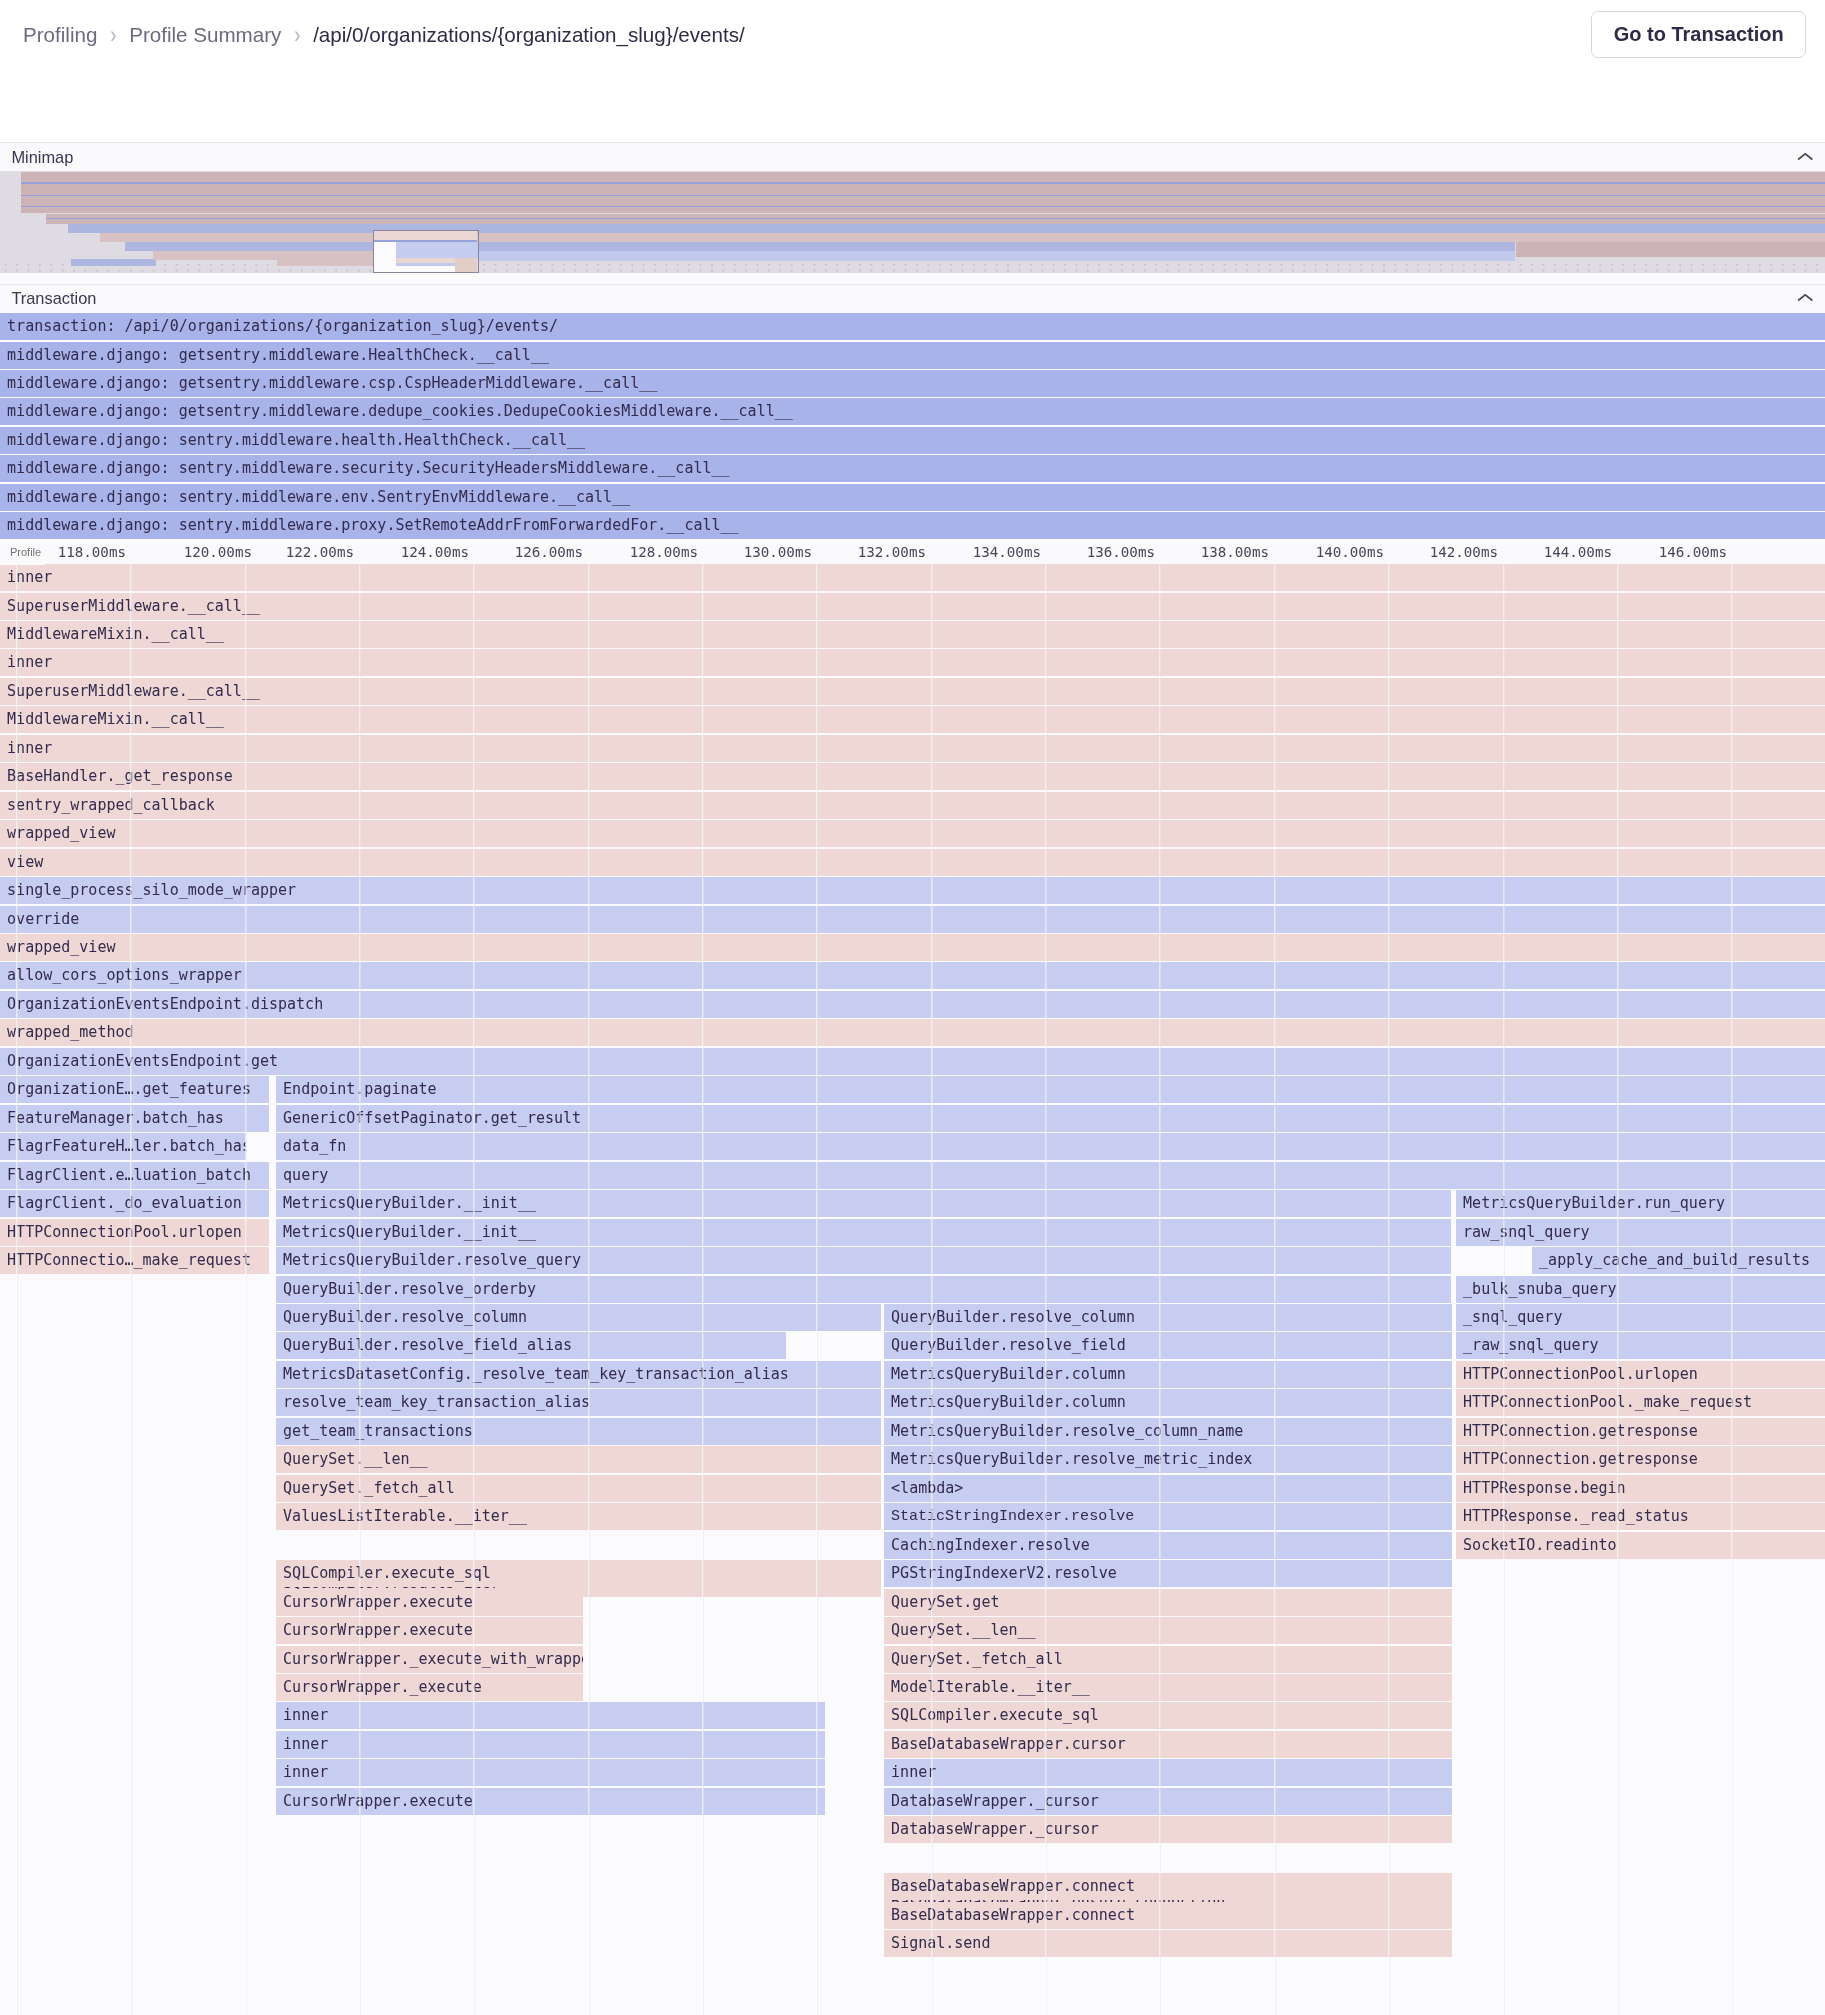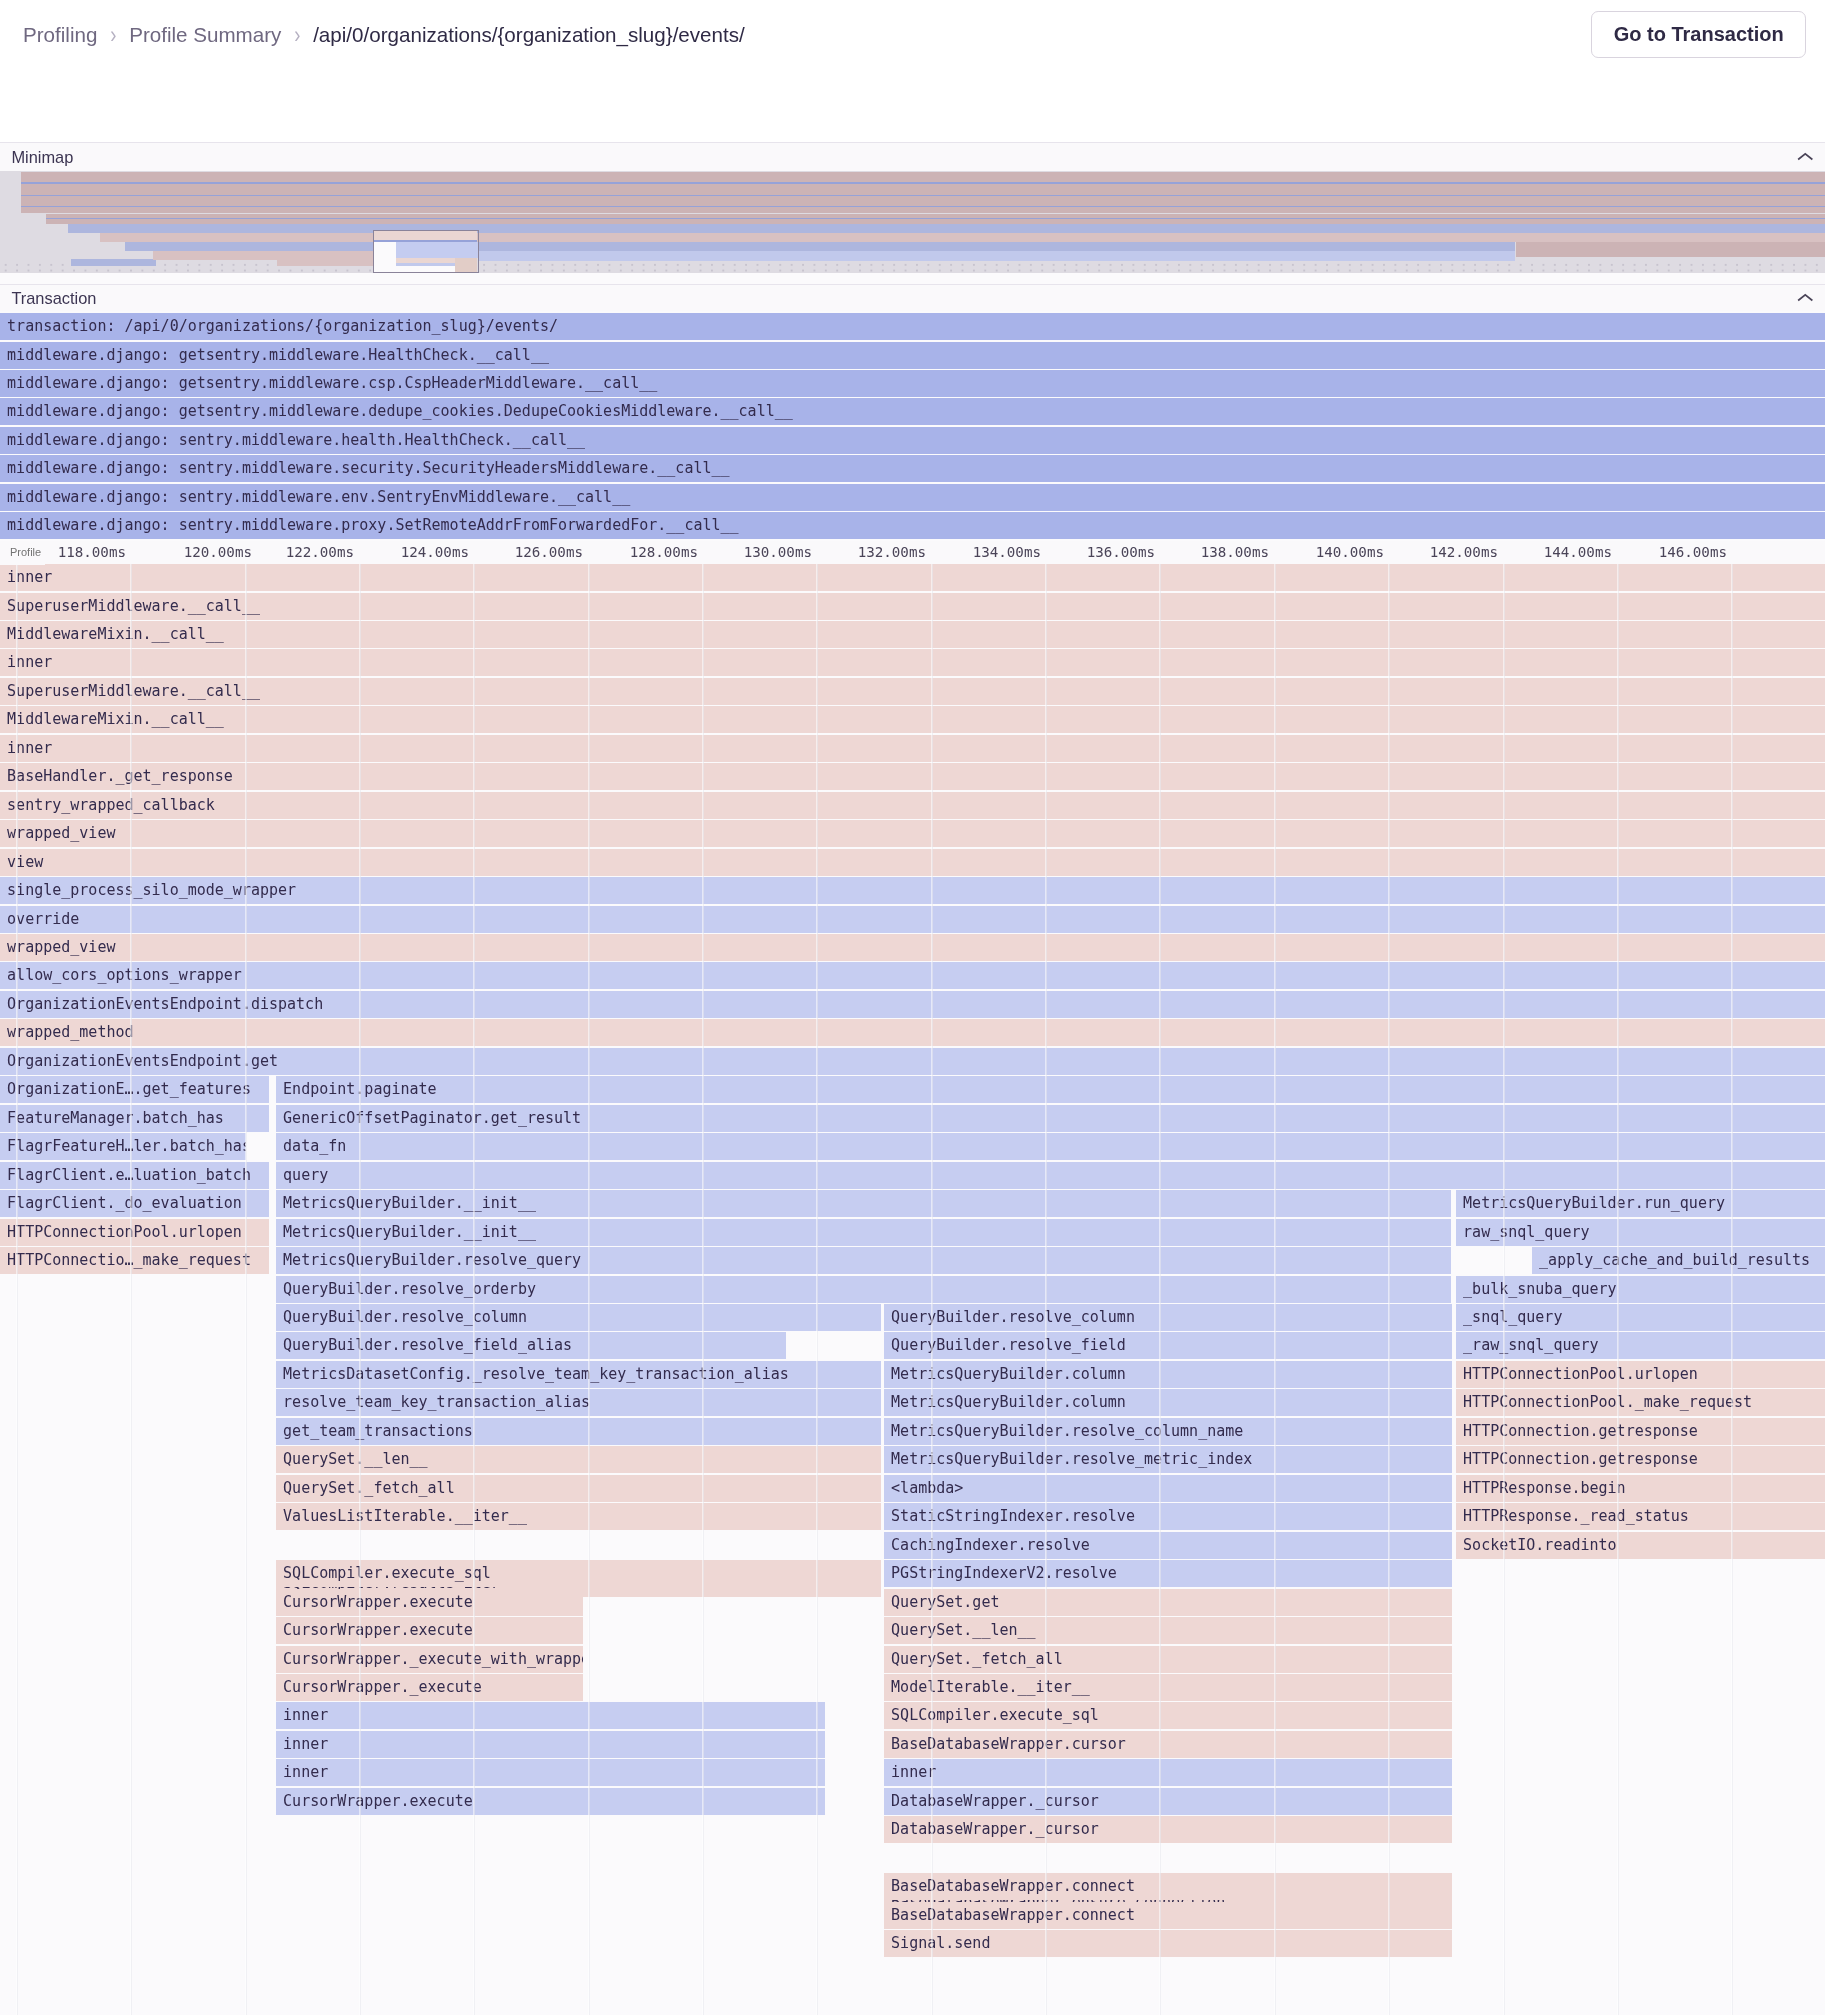--- a/index.html
+++ b/index.html
@@ -286,21 +286,21 @@
       <div class="frame mono b" style="left: 276px; top: 854px; width: 605px;">get_team_transactions</div>
       <div class="frame mono b" style="left: 884px; top: 854px; width: 568px;">MetricsQueryBuilder.resolve_column_name</div>
       <div class="frame mono p" style="left: 1456px; top: 854px; width: 370px;">HTTPConnection.getresponse</div>
       <div class="frame mono p" style="left: 276px; top: 882px; width: 605px;">QuerySet.__len__</div>
       <div class="frame mono b" style="left: 884px; top: 882px; width: 568px;">MetricsQueryBuilder.resolve_metric_index</div>
       <div class="frame mono p" style="left: 1456px; top: 882px; width: 370px;">HTTPConnection.getresponse</div>
       <div class="frame mono p" style="left: 276px; top: 911px; width: 605px;">QuerySet._fetch_all</div>
       <div class="frame mono b" style="left: 884px; top: 911px; width: 568px;">&lt;lambda&gt;</div>
       <div class="frame mono p" style="left: 1456px; top: 911px; width: 370px;">HTTPResponse.begin</div>
       <div class="frame mono p" style="left: 276px; top: 939px; width: 605px;">ValuesListIterable.__iter__</div>
-      <div class="frame mono b" style="left: 884px; top: 939px; width: 568px;">StaticStringIndexer.resolve</div>
+      <div class="frame mono b" style="left: 884px; top: 939px; width: 568px; font-family: Liberation Mono, monospace;">StaticStringIndexer.resolve</div>
       <div class="frame mono p" style="left: 1456px; top: 939px; width: 370px;">HTTPResponse._read_status</div>
       <div class="frame mono p" style="left: 276px; top: 968px; width: 605px; margin-top: 38px;">SQLCompiler.results_iter</div>
       <div class="frame mono b" style="left: 884px; top: 968px; width: 568px;">CachingIndexer.resolve</div>
       <div class="frame mono p" style="left: 1456px; top: 968px; width: 370px;">SocketIO.readinto</div>
       <div class="frame mono p" style="left: 276px; top: 996px; width: 605px;">SQLCompiler.execute_sql</div>
       <div class="frame mono b" style="left: 884px; top: 996px; width: 568px;">PGStringIndexerV2.resolve</div>
       <div class="frame mono p" style="left: 276px; top: 1025px; width: 307px;">CursorWrapper.execute</div>
       <div class="frame mono p" style="left: 884px; top: 1025px; width: 568px;">QuerySet.get</div>
       <div class="frame mono p" style="left: 276px; top: 1053px; width: 307px;">CursorWrapper.execute</div>
       <div class="frame mono p" style="left: 884px; top: 1053px; width: 568px;">QuerySet.__len__</div>

